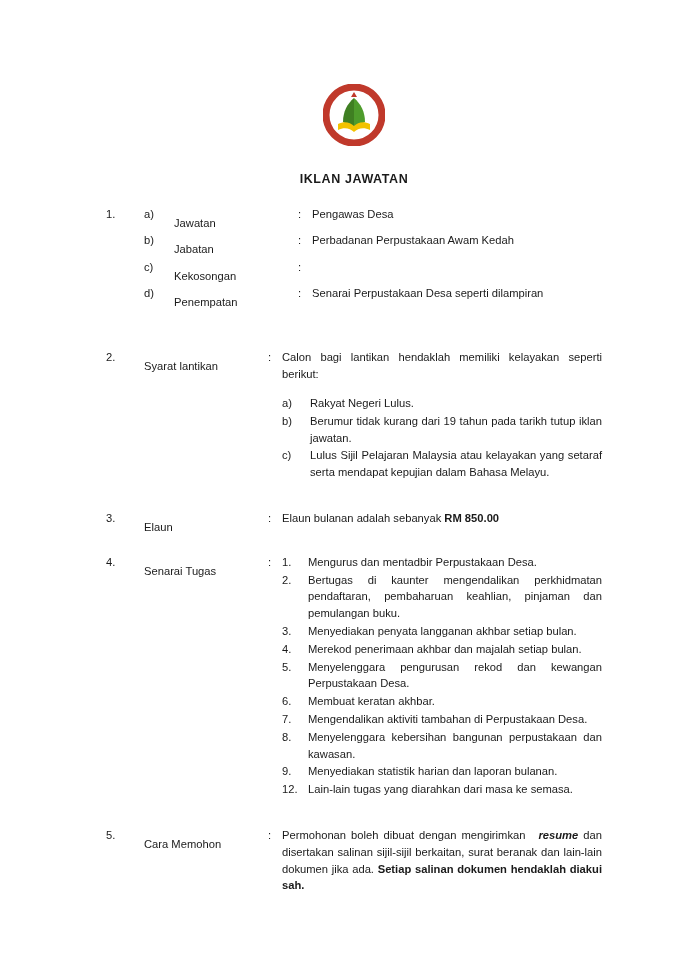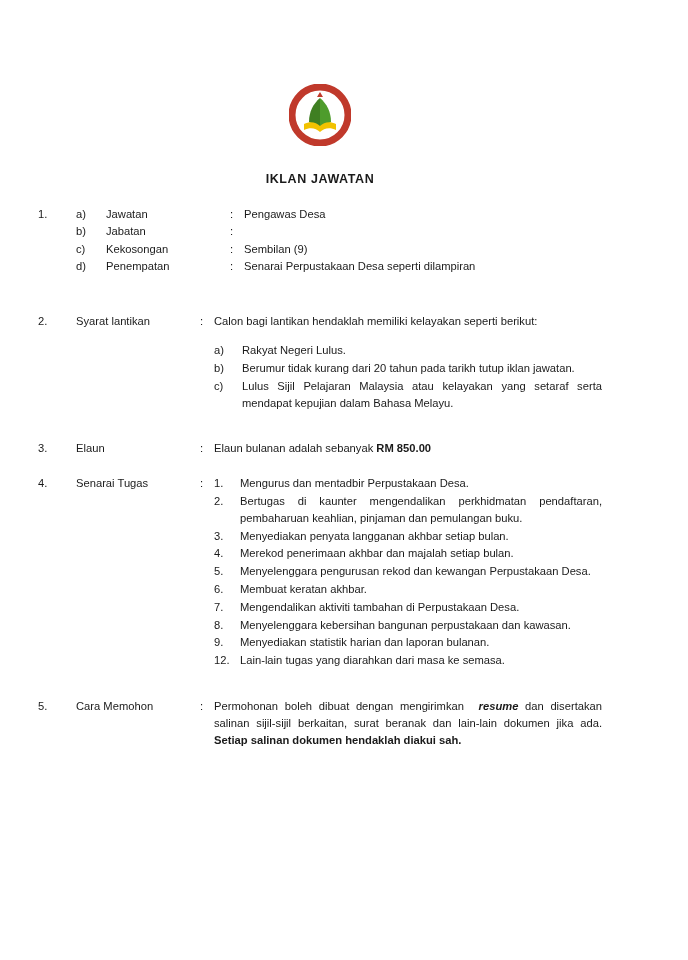--- a/index.html
+++ b/index.html
@@ -12,21 +12,21 @@
     height: 960px;
     font-family: "Liberation Sans", sans-serif;
     color: #1a1a1a;
     position: relative;
     overflow: hidden;
   }
   .page {
     width: 688px;
     height: 960px;
     box-sizing: border-box;
-    padding: 64px 86px 0 38px;
+    padding: 64px 86px 0 106px;
     position: relative;
   }
   
   .logo-wrap {
     display: flex;
     justify-content: center;
     align-items: center;
     margin-top: 20px;
     margin-bottom: 26px;
   }
@@ -61,20 +61,21 @@
     line-height: 1.5;
     align-items: flex-start;
   }
   .num {
     width: 38px;
     flex: 0 0 38px;
   }
   .label {
     width: 124px;
     flex: 0 0 124px;
+    margin-top: 9px;
   }
   .sublabel-idx {
     width: 30px;
     flex: 0 0 30px;
   }
   .colon {
     width: 14px;
     flex: 0 0 14px;
   }
   .value {
@@ -158,27 +159,27 @@
       <div class="sublabel-idx">a)</div>
       <div class="label">Jawatan</div>
       <div class="colon">:</div>
       <div class="value">Pengawas Desa</div>
     </div>
     <div class="sub-row">
       <div class="num"></div>
       <div class="sublabel-idx">b)</div>
       <div class="label">Jabatan</div>
       <div class="colon">:</div>
+      <div class="value">Perbadanan Perpustakaan Awam Kedah</div>
     </div>
     <div class="sub-row">
       <div class="num"></div>
       <div class="sublabel-idx">c)</div>
       <div class="label">Kekosongan</div>
       <div class="colon">:</div>
-      <div class="value">Sembilan (9)</div>
     </div>
     <div class="sub-row">
       <div class="num"></div>
       <div class="sublabel-idx">d)</div>
       <div class="label">Penempatan</div>
       <div class="colon">:</div>
       <div class="value">Senarai Perpustakaan Desa seperti dilampiran</div>
     </div>
   </div>
 
@@ -195,21 +196,21 @@
       <div class="num"></div>
       <div class="label"></div>
       <div class="colon"></div>
       <div class="value">
         <div class="letter-row">
           <div class="lt">a)</div>
           <div class="lt-text">Rakyat Negeri Lulus.</div>
         </div>
         <div class="letter-row">
           <div class="lt">b)</div>
-          <div class="lt-text">Berumur tidak kurang dari 20 tahun pada tarikh tutup iklan jawatan.</div>
+          <div class="lt-text">Berumur tidak kurang dari 19 tahun pada tarikh tutup iklan jawatan.</div>
         </div>
         <div class="letter-row">
           <div class="lt">c)</div>
           <div class="lt-text">Lulus Sijil Pelajaran Malaysia atau kelayakan yang setaraf serta mendapat kepujian dalam Bahasa Melayu.</div>
         </div>
       </div>
     </div>
   </div>
 
   <div class="spacer-sm"></div>

